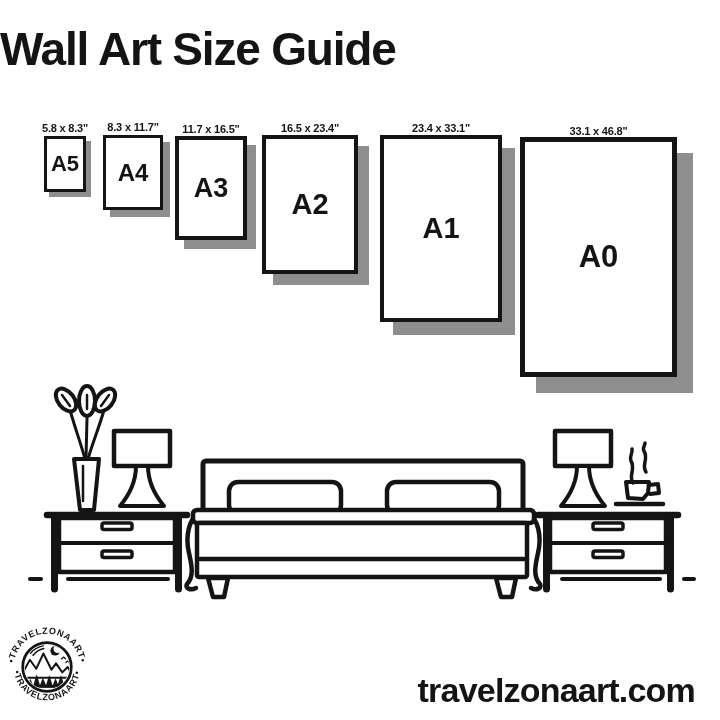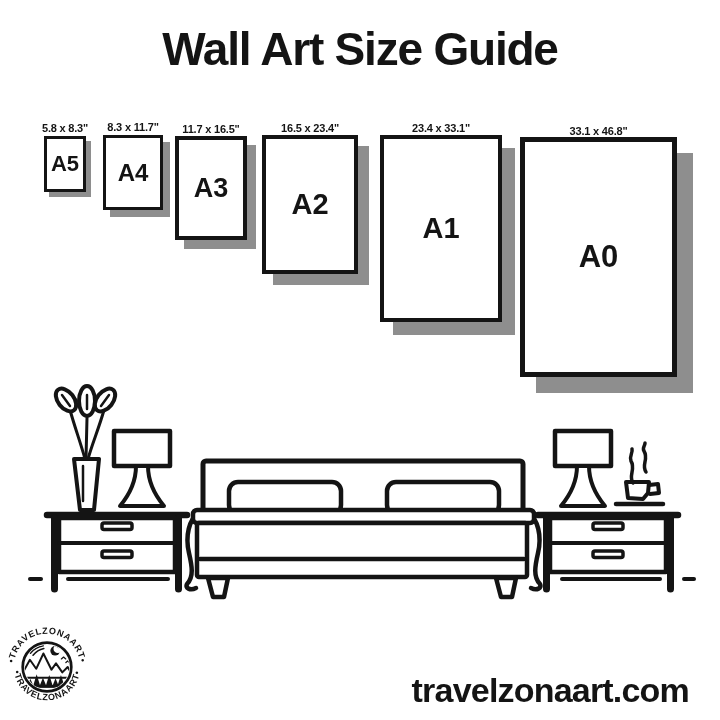--- a/index.html
+++ b/index.html
@@ -1,39 +1,39 @@
 <!DOCTYPE html>
 <html><head>
 <meta charset="utf-8">
 <style>
   html,body{margin:0;padding:0;background:#fff;}
   .canvas{position:relative;width:720px;height:720px;background:#fff;overflow:hidden;
           font-family:"Liberation Sans",sans-serif;color:#141414;}
-  .title{position:absolute;top:22px;left:0;width:100%;text-align:center;
+  .title{position:absolute;top:22px;left:0;width:100%;
          font-size:46px;font-weight:800;letter-spacing:-1.2px;}
   .frame{position:absolute;background:#fff;border-style:solid;border-color:#141414;
          box-sizing:border-box;display:flex;align-items:center;justify-content:center;
          font-weight:700;}
   .frame .dim{position:absolute;bottom:calc(100% + 5px);left:50%;transform:translateX(-50%);
          white-space:nowrap;font-size:11px;font-weight:700;letter-spacing:-0.2px;color:#141414;}
   .f-a5{left:44px;top:136px;width:42px;height:56px;border-width:3px;
         box-shadow:5px 5px 0 #8e8e8e;font-size:22px;}
   .f-a4{left:103px;top:135px;width:60px;height:75px;border-width:3px;
         box-shadow:7px 7px 0 #8e8e8e;font-size:24px;}
   .f-a3{left:175px;top:136px;width:72px;height:104px;border-width:4px;
         box-shadow:9px 9px 0 #8e8e8e;font-size:27px;}
   .f-a2{left:262px;top:135px;width:96px;height:139px;border-width:4px;
         box-shadow:11px 11px 0 #8e8e8e;font-size:29px;}
   .f-a1{left:380px;top:135px;width:122px;height:187px;border-width:4px;
         box-shadow:13px 13px 0 #8e8e8e;font-size:29px;}
   .f-a0{left:520px;top:137px;width:157px;height:240px;border-width:5px;
         box-shadow:16px 16px 0 #8e8e8e;font-size:31px;}
   .scene{position:absolute;left:0;top:378px;width:720px;height:230px;}
   .logo{position:absolute;left:2px;top:620px;width:90px;height:94px;}
-  .site{position:absolute;top:671px;right:31px;font-size:34px;font-weight:800;
+  .site{position:absolute;top:671px;right:25px;font-size:34px;font-weight:800;
         letter-spacing:-0.8px;color:#141414;}
 </style>
 </head>
 <body>
 
 <div class="canvas">
 
   <div class="title">Wall Art Size Guide</div>
 
   <div class="frame f-a5">

